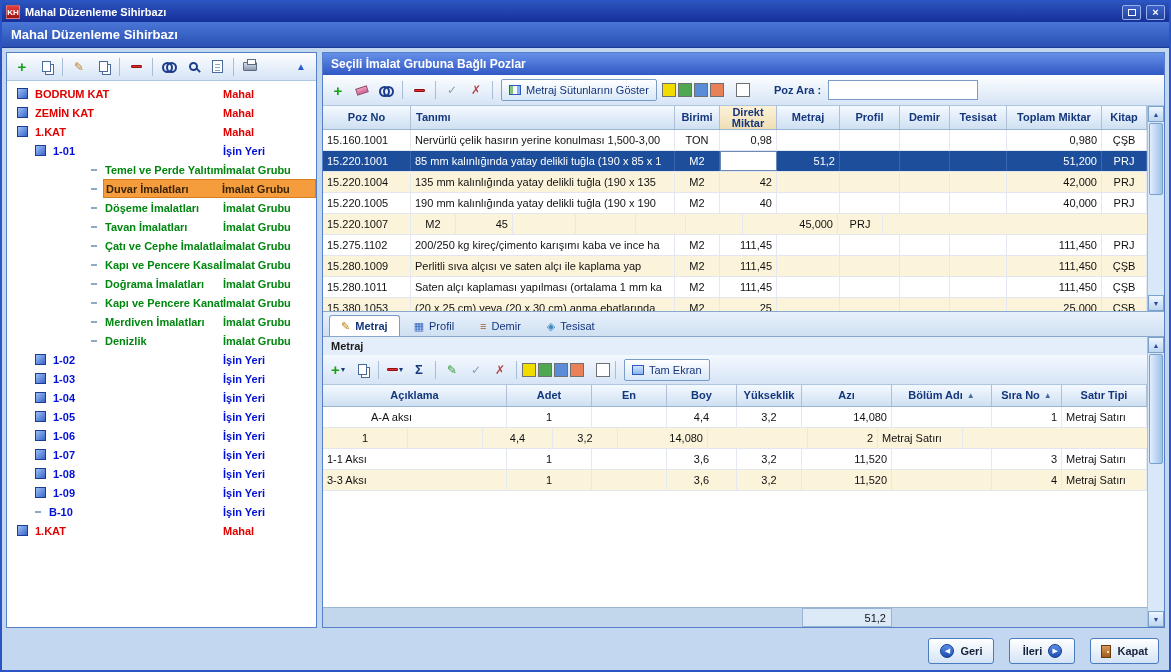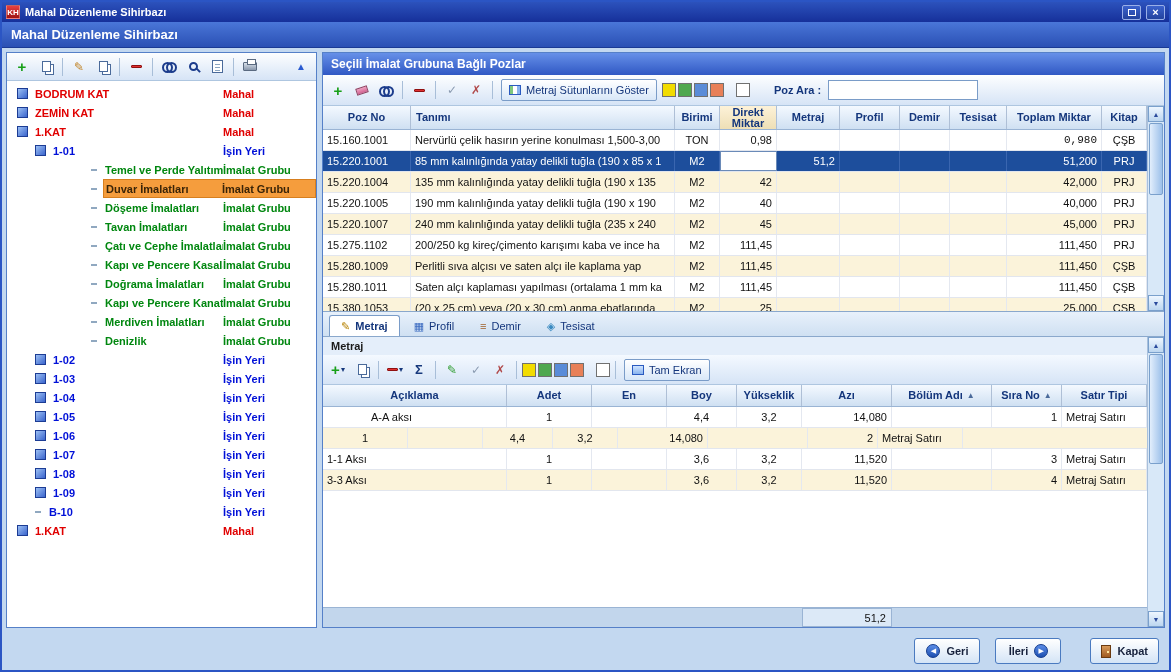--- a/index.html
+++ b/index.html
@@ -101,21 +101,21 @@
   .metraj-title{height:18px;display:flex;align-items:center;padding:0 8px;font-weight:bold;color:#1a1a1a;flex:none}
   .metraj-content .ghead{height:22px}
   #metrajGrid{flex:none;background:#fff}
   .mfiller{flex:1;background:#fff}
   .total-strip{height:20px;background:#c2d6ec;display:flex;border-top:1px solid #9ab4d4;flex:none}
   .total-cell{background:#dce9f7;border:1px solid #9ab4d4;display:flex;align-items:center;justify-content:flex-end;padding:0 5px;flex:none}
   .total-blank{flex:none}
   
   .footer{height:38px;display:flex;align-items:center;justify-content:flex-end;gap:15px;padding:0 10px;background:#c3d8f0}
   .btn{height:24px;min-width:66px;display:inline-flex;align-items:center;justify-content:center;gap:6px;border:1px solid #4a7ac0;border-radius:3px;background:linear-gradient(#ffffff,#d4e4f6);font-weight:bold;color:#16213c;padding:12px 10px;font:inherit;font-weight:bold}
-  .btn.kapat{margin-left:14px}
+  .btn.kapat{}
   .circ{width:14px;height:14px;border-radius:50%;background:linear-gradient(#5b8de8,#1d4fb0);color:#fff;font-size:7px;display:inline-flex;align-items:center;justify-content:center;border:1px solid #123a8c;flex:none}
   .door{width:10px;height:13px;background:linear-gradient(#d89a5a,#a05a20);border:1px solid #6a3a10;display:block;position:relative;flex:none}
   .door::after{content:"";position:absolute;right:1px;top:5px;width:2px;height:2px;background:#ffe9a0}
 </style>
 </head>
 <body>
 
 <div class="titlebar">
   <span class="app-icon">KH</span>
   <span class="t-title">Mahal Düzenleme Sihirbazı</span>
@@ -416,21 +416,21 @@
           </div>
           <div class="grow">
             <div class="cell a-l" style="width: 88px;">15.160.1001</div>
             <div class="cell a-l" style="flex: 1 1 0%;">Nervürlü çelik hasırın yerine konulması 1,500-3,00</div>
             <div class="cell a-c" style="width: 45px;">TON</div>
             <div class="cell a-r" style="width: 57px;">0,98</div>
             <div class="cell a-r" style="width: 63px;"></div>
             <div class="cell a-r" style="width: 60px;"></div>
             <div class="cell a-r" style="width: 50px;"></div>
             <div class="cell a-r" style="width: 57px;"></div>
-            <div class="cell a-r" style="width: 95px; font-family: Liberation Mono, monospace;">0,980</div>
+            <div class="cell a-r" style="width: 95px;">0,980</div>
             <div class="cell a-c" style="width: 45px;">ÇŞB</div>
           </div>
           <div class="grow sel">
             <div class="cell a-l" style="width: 88px;">15.220.1001</div>
             <div class="cell a-l" style="flex: 1 1 0%;">85 mm kalınlığında yatay delikli tuğla (190 x 85 x 1</div>
             <div class="cell a-c" style="width: 45px;">M2</div>
             <div class="cell a-r focus-cell" style="width: 57px;"></div>
             <div class="cell a-r" style="width: 63px;">51,2</div>
             <div class="cell a-r" style="width: 60px;"></div>
             <div class="cell a-r" style="width: 50px;"></div>
@@ -457,21 +457,20 @@
             <div class="cell a-r" style="width: 57px; text-align: center;">40</div>
             <div class="cell a-r" style="width: 63px;"></div>
             <div class="cell a-r" style="width: 60px;"></div>
             <div class="cell a-r" style="width: 50px;"></div>
             <div class="cell a-r" style="width: 57px;"></div>
             <div class="cell a-r" style="width: 95px;">40,000</div>
             <div class="cell a-c" style="width: 45px;">PRJ</div>
           </div>
           <div class="grow alt">
             <div class="cell a-l" style="width: 88px;">15.220.1007</div>
-            <div class="cell a-l" style="flex: 1 1 0%;">240 mm kalınlığında yatay delikli tuğla (235 x 240</div>
             <div class="cell a-c" style="width: 45px;">M2</div>
             <div class="cell a-r" style="width: 57px;">45</div>
             <div class="cell a-r" style="width: 63px;"></div>
             <div class="cell a-r" style="width: 60px;"></div>
             <div class="cell a-r" style="width: 50px;"></div>
             <div class="cell a-r" style="width: 57px;"></div>
             <div class="cell a-r" style="width: 95px;">45,000</div>
             <div class="cell a-c" style="width: 45px;">PRJ</div>
           </div>
           <div class="grow">

